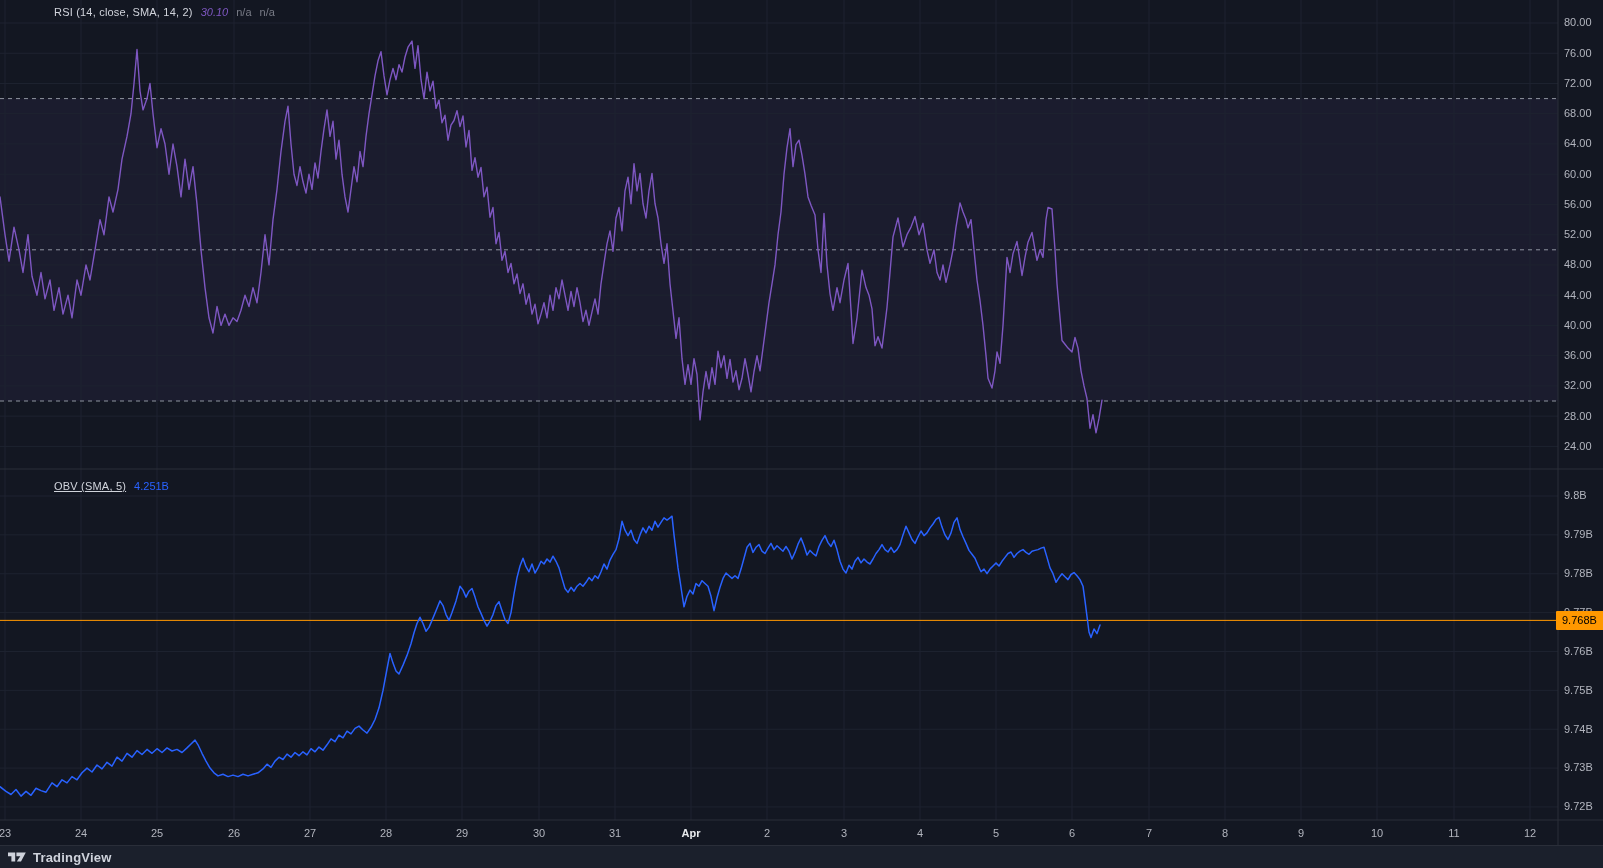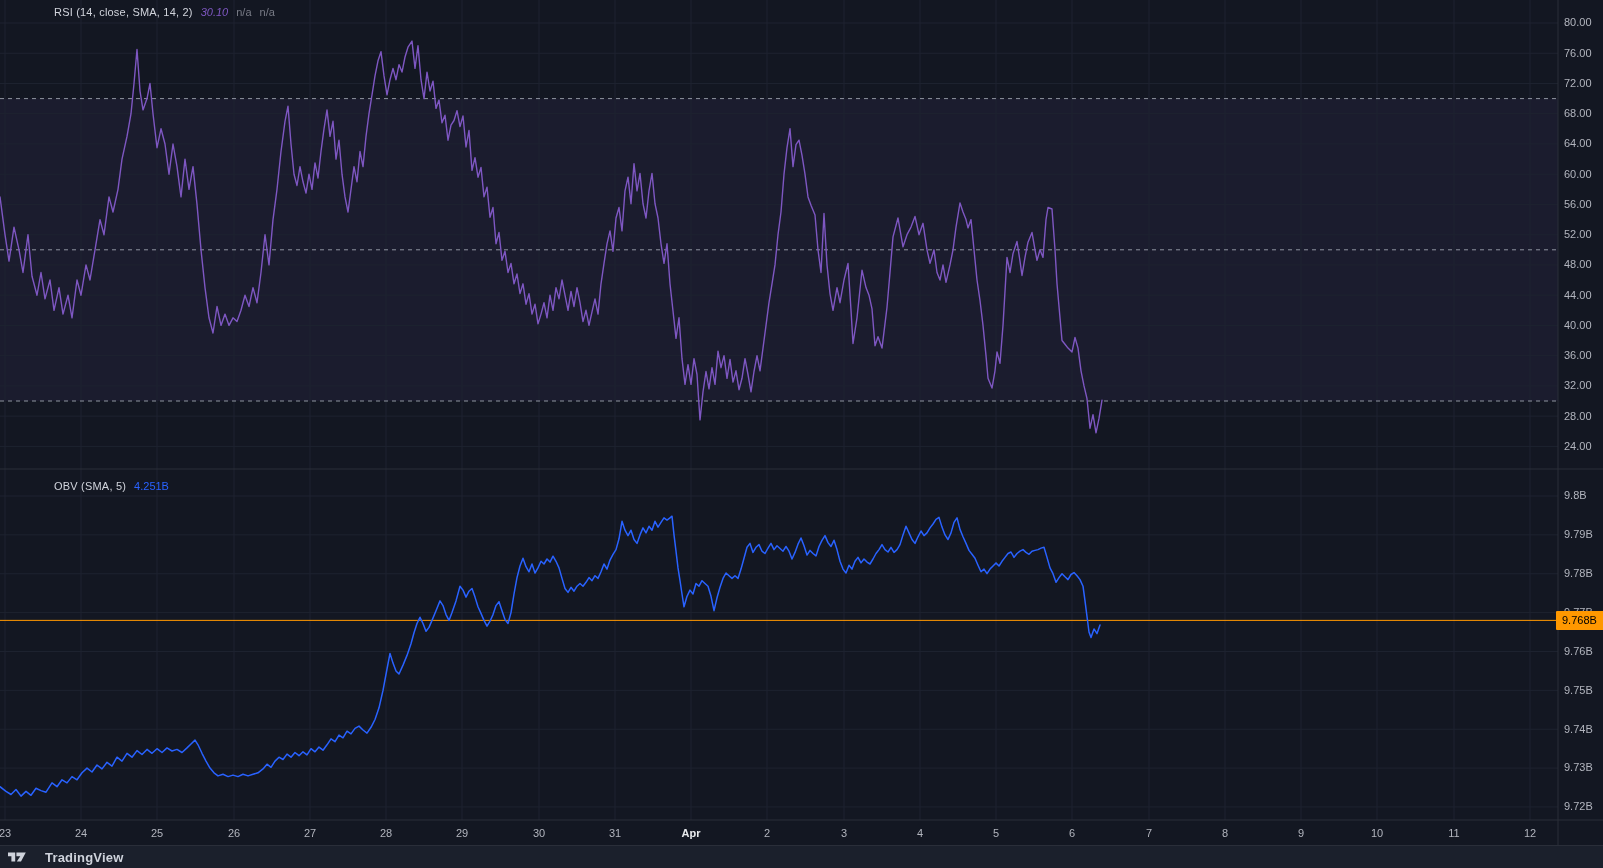--- a/index.html
+++ b/index.html
@@ -6,21 +6,21 @@
   .stage{position:relative;width:1603px;height:868px;overflow:hidden;background:#131722;
          font-family:"Liberation Sans",sans-serif;}
   #svg-host{position:absolute;left:0;top:0;width:1465px;height:845px;}
   .ind-label{position:absolute;left:10px;display:flex;gap:8px;align-items:baseline;
              font-size:11px;line-height:13px;color:#d1d4dc;z-index:3;cursor:pointer;white-space:nowrap;padding-left:44px;}
   .ind-label .params{letter-spacing:.2px;}
   .ind-label .val{font-weight:400;}
   .rsi-label{top:6px;}
   .obv-label{top:480px;}
   .footer{position:absolute;left:0;top:845px;width:1603px;height:23px;background:#1b202c;
-          border-top:1px solid #2a2e39;display:flex;align-items:center;gap:18px;
+          border-top:1px solid #2a2e39;display:flex;align-items:center;gap:6px;
           padding-left:8px;box-sizing:border-box;z-index:3;}
   .brand{font-size:13px;font-weight:700;color:#cfd3dc;letter-spacing:.2px;}
   .logo{display:flex;align-items:center;}
 </style>
 </head>
 <body>
 
 <div class="stage">
 
   <div id="svg-host"><svg width="1603" height="845" viewBox="0 0 1603 845" style="font-family:&quot;Liberation Sans&quot;,sans-serif">
@@ -130,21 +130,21 @@
       </svg></div>
 
   <div class="ind-label rsi-label">
     <span class="params" style="color: rgb(209, 212, 220);">RSI (14, close, SMA, 14, 2)</span>
     <span class="val" id="rsi-val" style="color: rgb(126, 87, 194); font-style: italic;">30.10</span>
     <span class="na" style="color: rgb(120, 123, 134);">n/a</span>
     <span class="na" style="color: rgb(120, 123, 134);">n/a</span>
   </div>
 
   <div class="ind-label obv-label">
-    <span class="params" style="color: rgb(209, 212, 220);">OBV (SMA, 5)</span>
+    <span class="params" style="color: rgb(209, 212, 220); text-decoration: underline;">OBV (SMA, 5)</span>
     <span class="val" id="obv-val" style="color: rgb(41, 98, 255);">4.251B</span>
   </div>
 
   <div class="footer">
     <span class="logo">
       <svg width="19" height="12" viewBox="0 0 19 12" aria-hidden="true">
         <path d="M0 1.5h7.2v9H3.4V5.3H0z" fill="#cfd3dc"></path>
         <path d="M8.4 1.5h9.4l-4.8 9H8.8l3.5-5.2H8.4z" fill="#cfd3dc"></path>
       </svg>
     </span>

